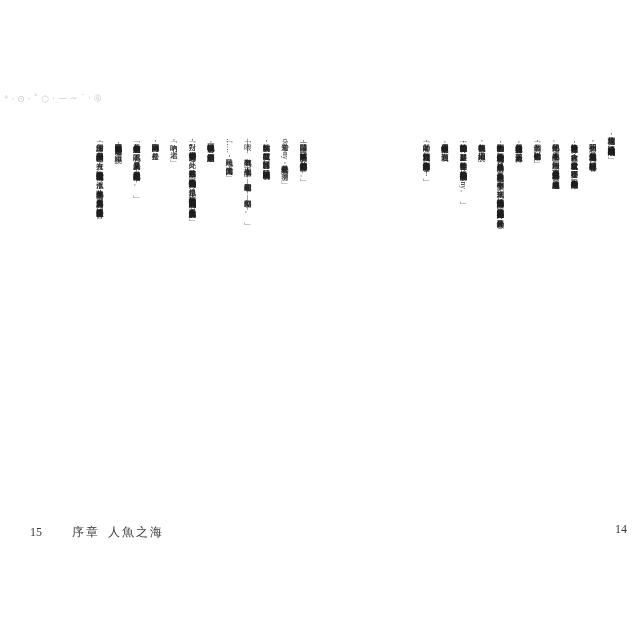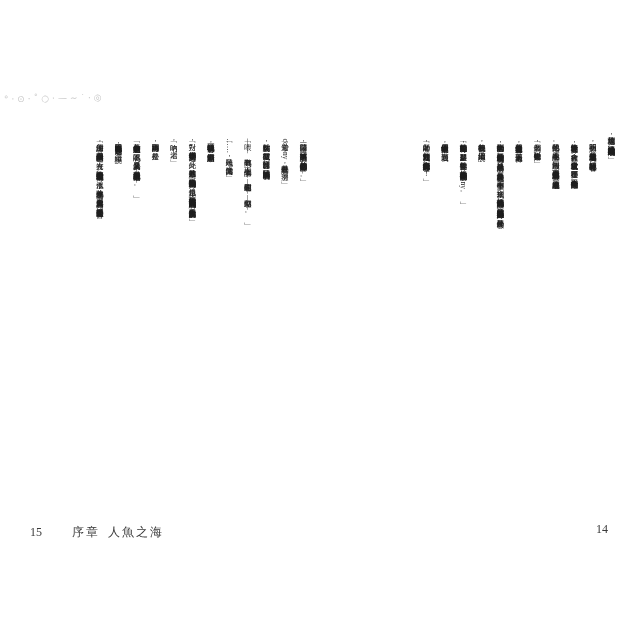--- a/index.html
+++ b/index.html
@@ -34,21 +34,21 @@
 
   .vtext.right-page{right:20px;width:300px;}
   .vtext.left-page{right:328px;width:296px;}
 
   
   .footer{position:absolute;font-size:12px;color:#3a3a3a;white-space:nowrap;}
   .footer .num{font-family:"Liberation Serif","DejaVu Serif",serif;}
   .footer-left{left:30px;top:524px;}
   .footer-left .chapter{margin-left:30px;letter-spacing:2px;}
   .footer-left .title{margin-left:8px;letter-spacing:2px;}
-  .footer-right{left:596px;top:522px;}
+  .footer-right{left:615px;top:522px;}
 </style>
 </head>
 <body>
 
 <div class="spread">
 
   <div class="bubbles">
     <span>°·⊙·˚○·—~˙·◎</span>
   </div>
 

